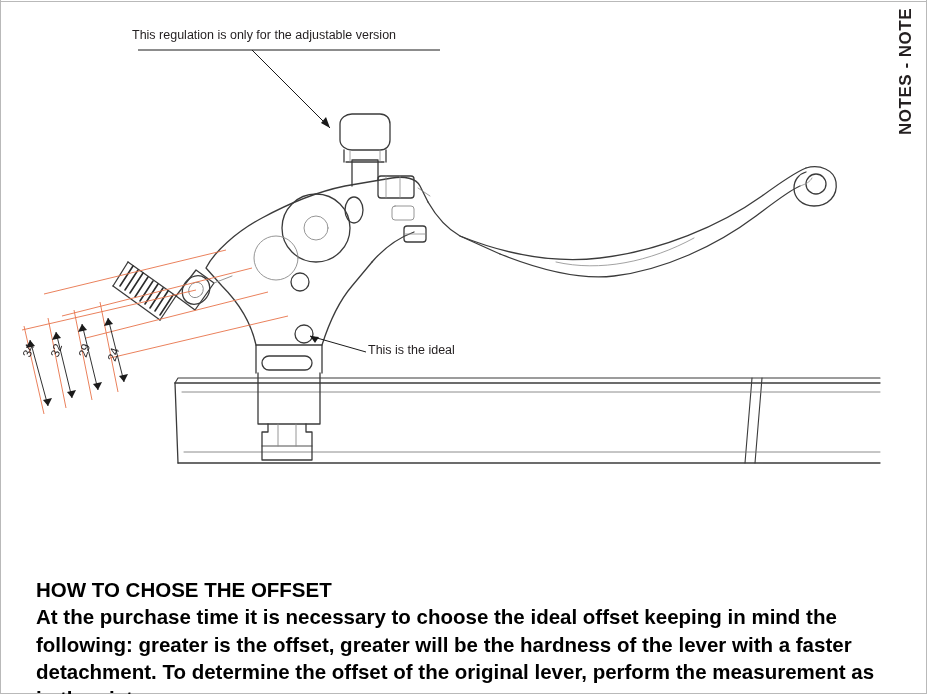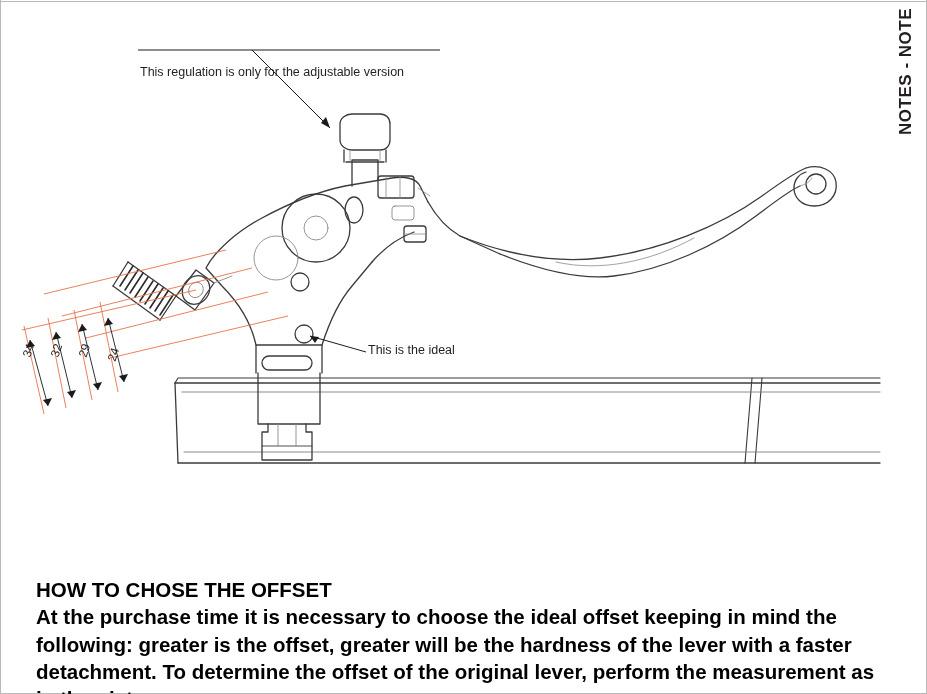--- a/index.html
+++ b/index.html
@@ -53,23 +53,22 @@
   }
 
   
   .callout {
     position: absolute;
     font-size: 12.5px;
     color: #231f20;
     white-space: nowrap;
   }
   #callout-adjustable {
-    left: 140px;
+    left: 132px;
     top: 28px;
-    margin-top: 37px;
   }
   #callout-offset {
     left: 368px;
     top: 343px;
   }
 
   
   .dim {
     position: absolute;
     font-size: 12px;

